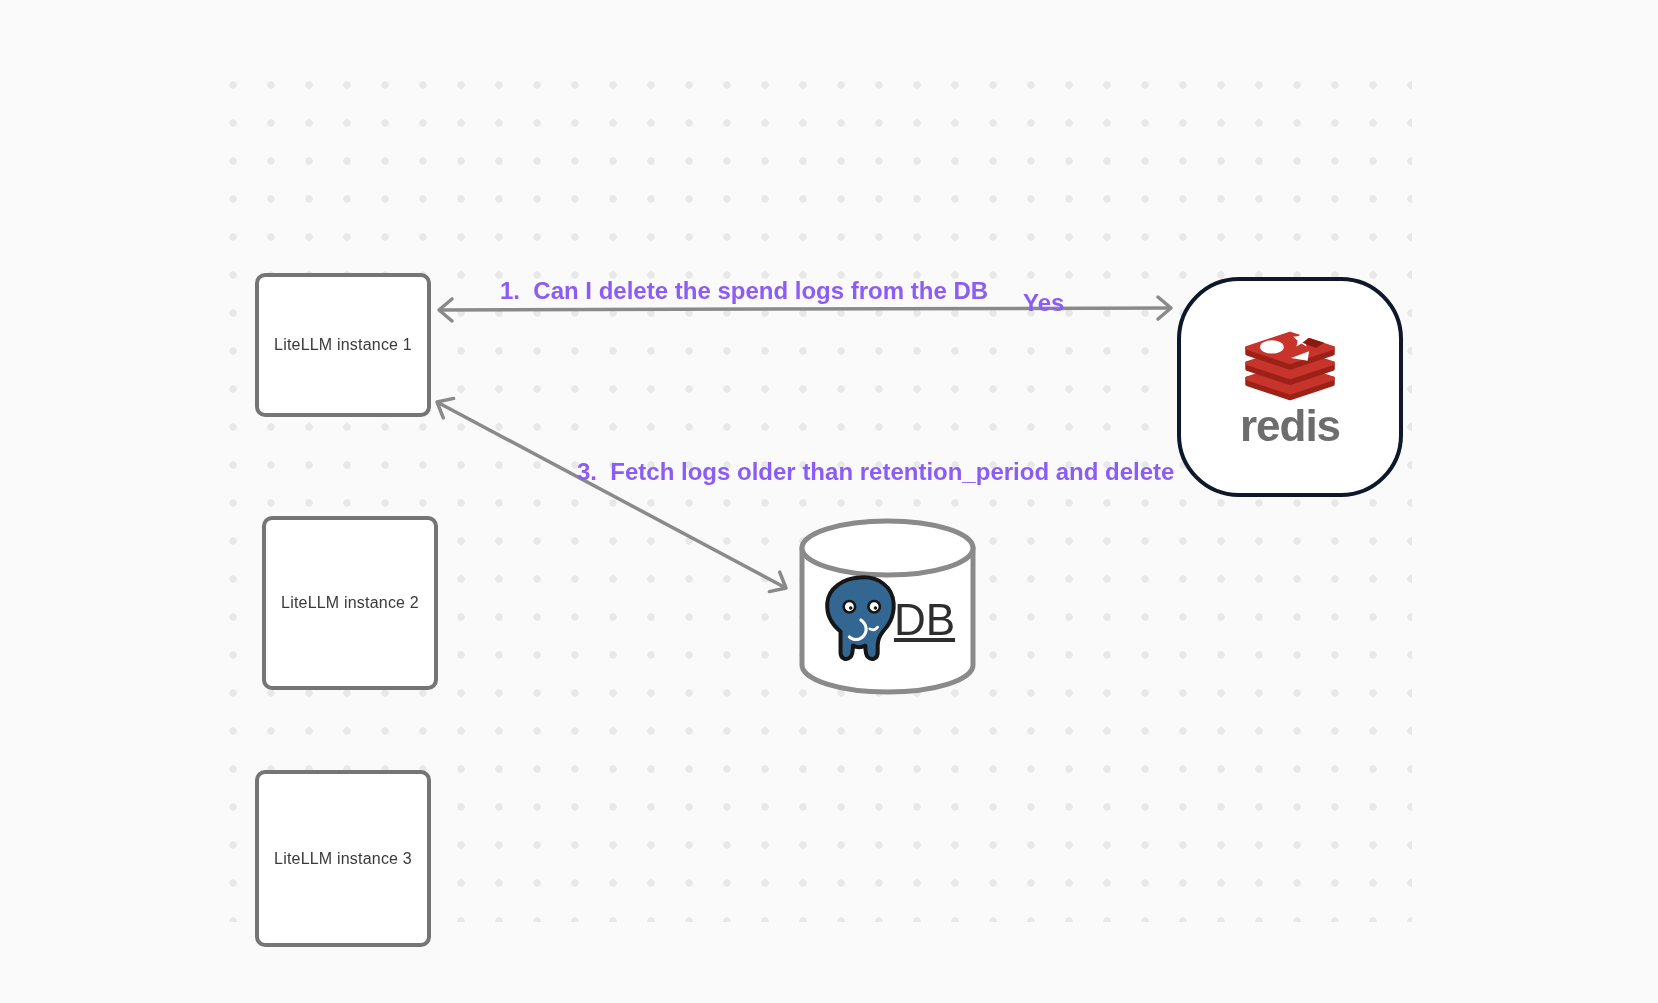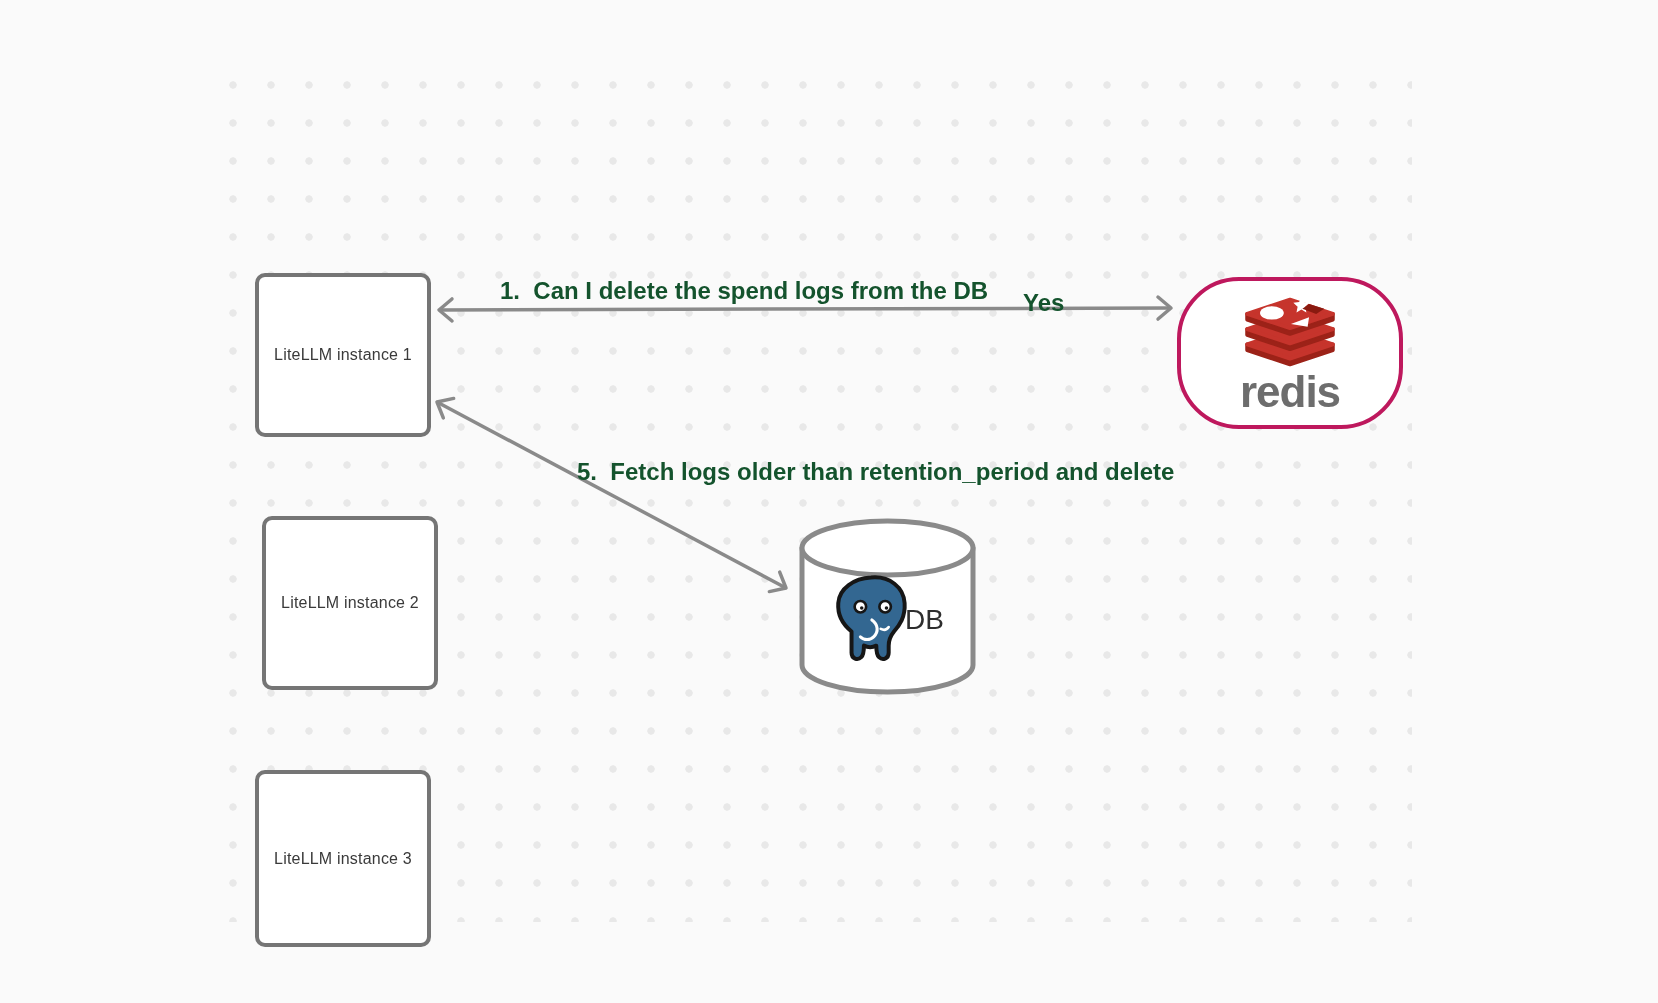--- a/index.html
+++ b/index.html
@@ -13,54 +13,54 @@
 
   
   .dots{
     position:absolute;left:214px;top:66px;width:1198px;height:856px;
     background-image:radial-gradient(circle,#e8e8e8 3.4px,rgba(0,0,0,0) 4px);
     background-size:38px 38px;
   }
 
   
   .inst{
-    position:absolute;width:176px;height:164px;
+    position:absolute;width:176px;height:144px;
     background:#ffffff;border:4px solid #757575;border-radius:10px;
     box-sizing:border-box;
     display:flex;align-items:center;justify-content:center;
   }
   .inst span{
     font-size:16px;color:#3a3a3a;letter-spacing:.2px;
   }
 
   
   .redis-node{
-    position:absolute;left:1177px;top:277px;width:226px;height:152px;
-    background:#ffffff;border:4px solid #be185d;border-radius:62px;
+    position:absolute;left:1177px;top:277px;width:226px;height:220px;
+    background:#ffffff;border:4px solid #0f172a;border-radius:62px;
     box-sizing:border-box;
     display:flex;flex-direction:column;align-items:center;justify-content:center;
   }
   .redis-word{
     font-size:44px;font-weight:700;color:#6d6d6d;letter-spacing:-1px;
     line-height:1;margin-top:-2px;
   }
 
   
   .db-node{position:absolute;left:799px;top:518px;width:177px;height:177px;}
   .db-content{
     position:absolute;left:11px;top:52px;width:155px;height:100px;
     display:flex;align-items:center;justify-content:center;
   }
   .db-label{
-    font-size:28px;color:#2e2e2e;line-height:1;margin-left:-6px;
+    font-size:44px;color:#2e2e2e;line-height:1;margin-left:-6px;text-decoration:underline;
   }
 
   
   .edge-label{
-    position:absolute;font-size:24px;font-weight:700;color:#14532d;
+    position:absolute;font-size:24px;font-weight:700;color:#8b5cf6;
     white-space:pre;line-height:30px;
   }
   .edges-svg{position:absolute;left:0;top:0;pointer-events:none;}
 </style>
 </head>
 <body>
 
 <div class="canvas">
 
   <div class="dots"></div>
@@ -125,15 +125,15 @@
       <marker id="head" markerUnits="userSpaceOnUse" markerWidth="22" markerHeight="30" viewBox="0 0 22 30" refX="17" refY="15" orient="auto-start-reverse">
         <path d="M4 4 L17 15 L4 26" fill="none" stroke="#8a8a8a" stroke-width="3.5" stroke-linecap="round" stroke-linejoin="round"></path>
       </marker>
     </defs>
     <line x1="439" y1="310" x2="1171" y2="308" stroke="#8a8a8a" stroke-width="3.5" marker-start="url(#head)" marker-end="url(#head)"></line>
     <line x1="437" y1="402" x2="786" y2="588" stroke="#8a8a8a" stroke-width="3.5" marker-start="url(#head)" marker-end="url(#head)"></line>
   </svg>
 
   <div class="edge-label" style="left:500px;top:276px;">1.  Can I delete the spend logs from the DB</div>
   <div class="edge-label" style="left:1023px;top:288px;">Yes</div>
-  <div class="edge-label" style="left:577px;top:457px;">5.  Fetch logs older than retention_period and delete</div>
+  <div class="edge-label" style="left:577px;top:457px;">3.  Fetch logs older than retention_period and delete</div>
 
 </div>
 
 </body></html>

